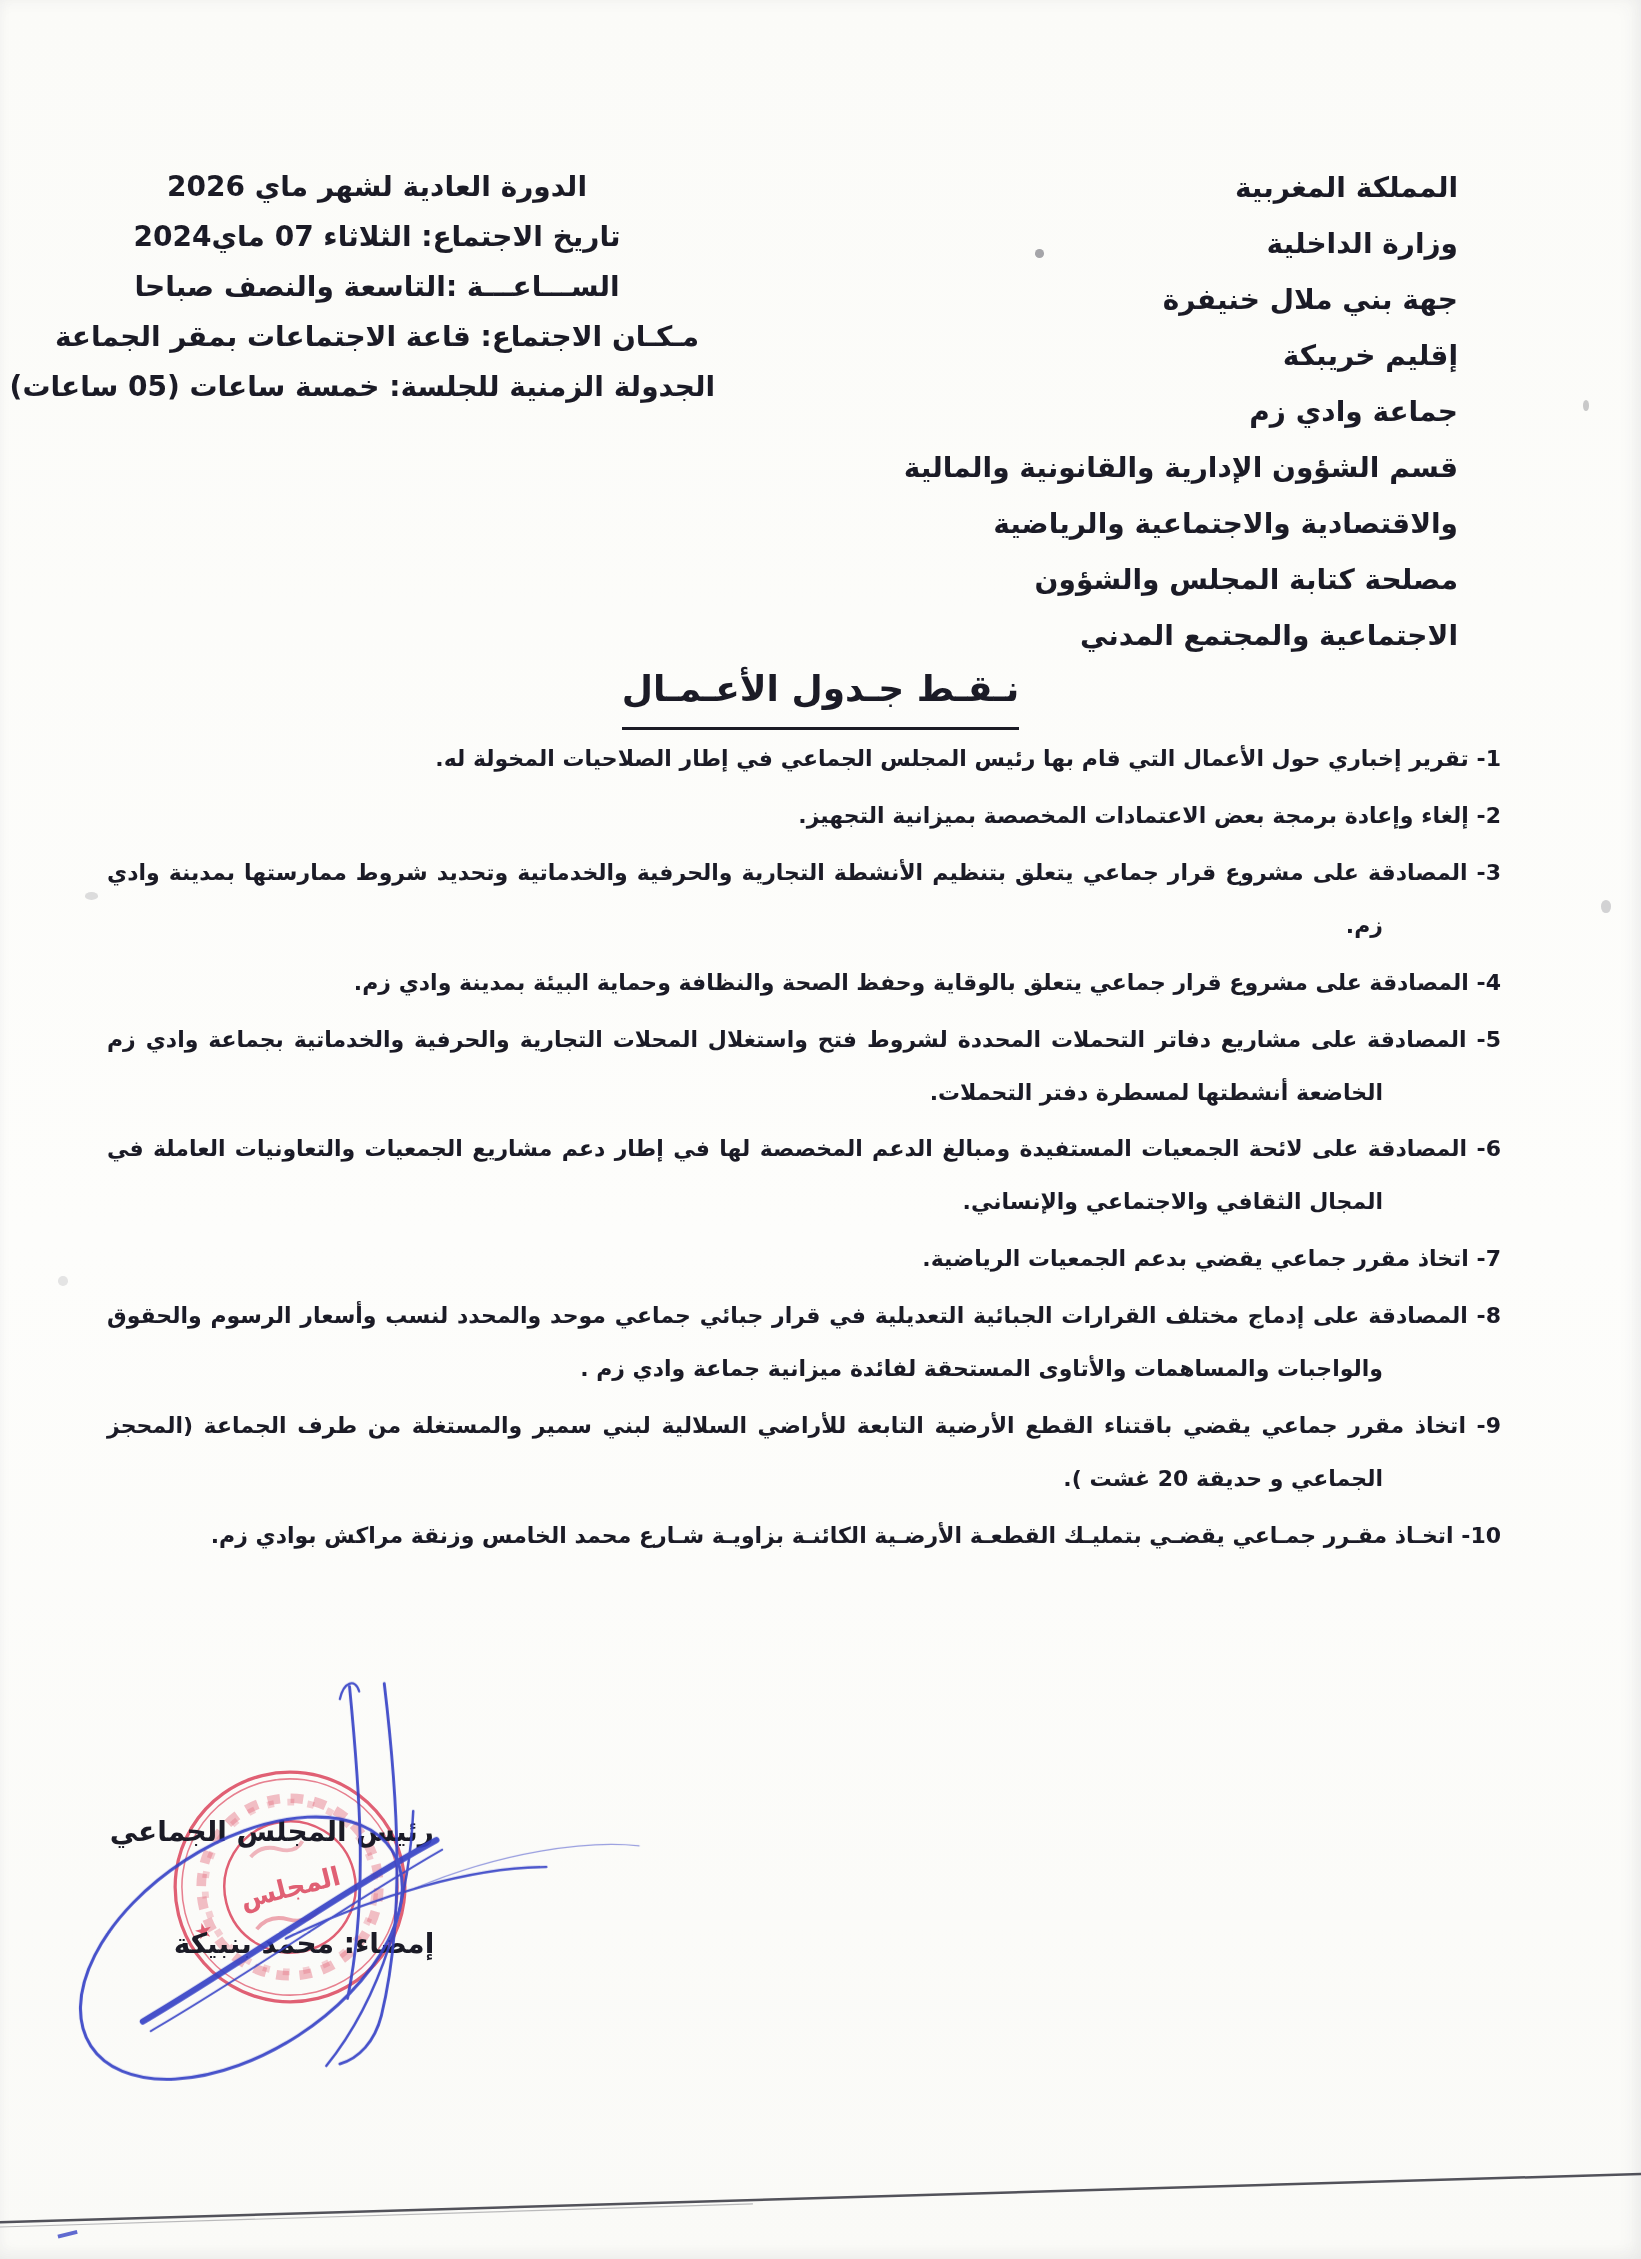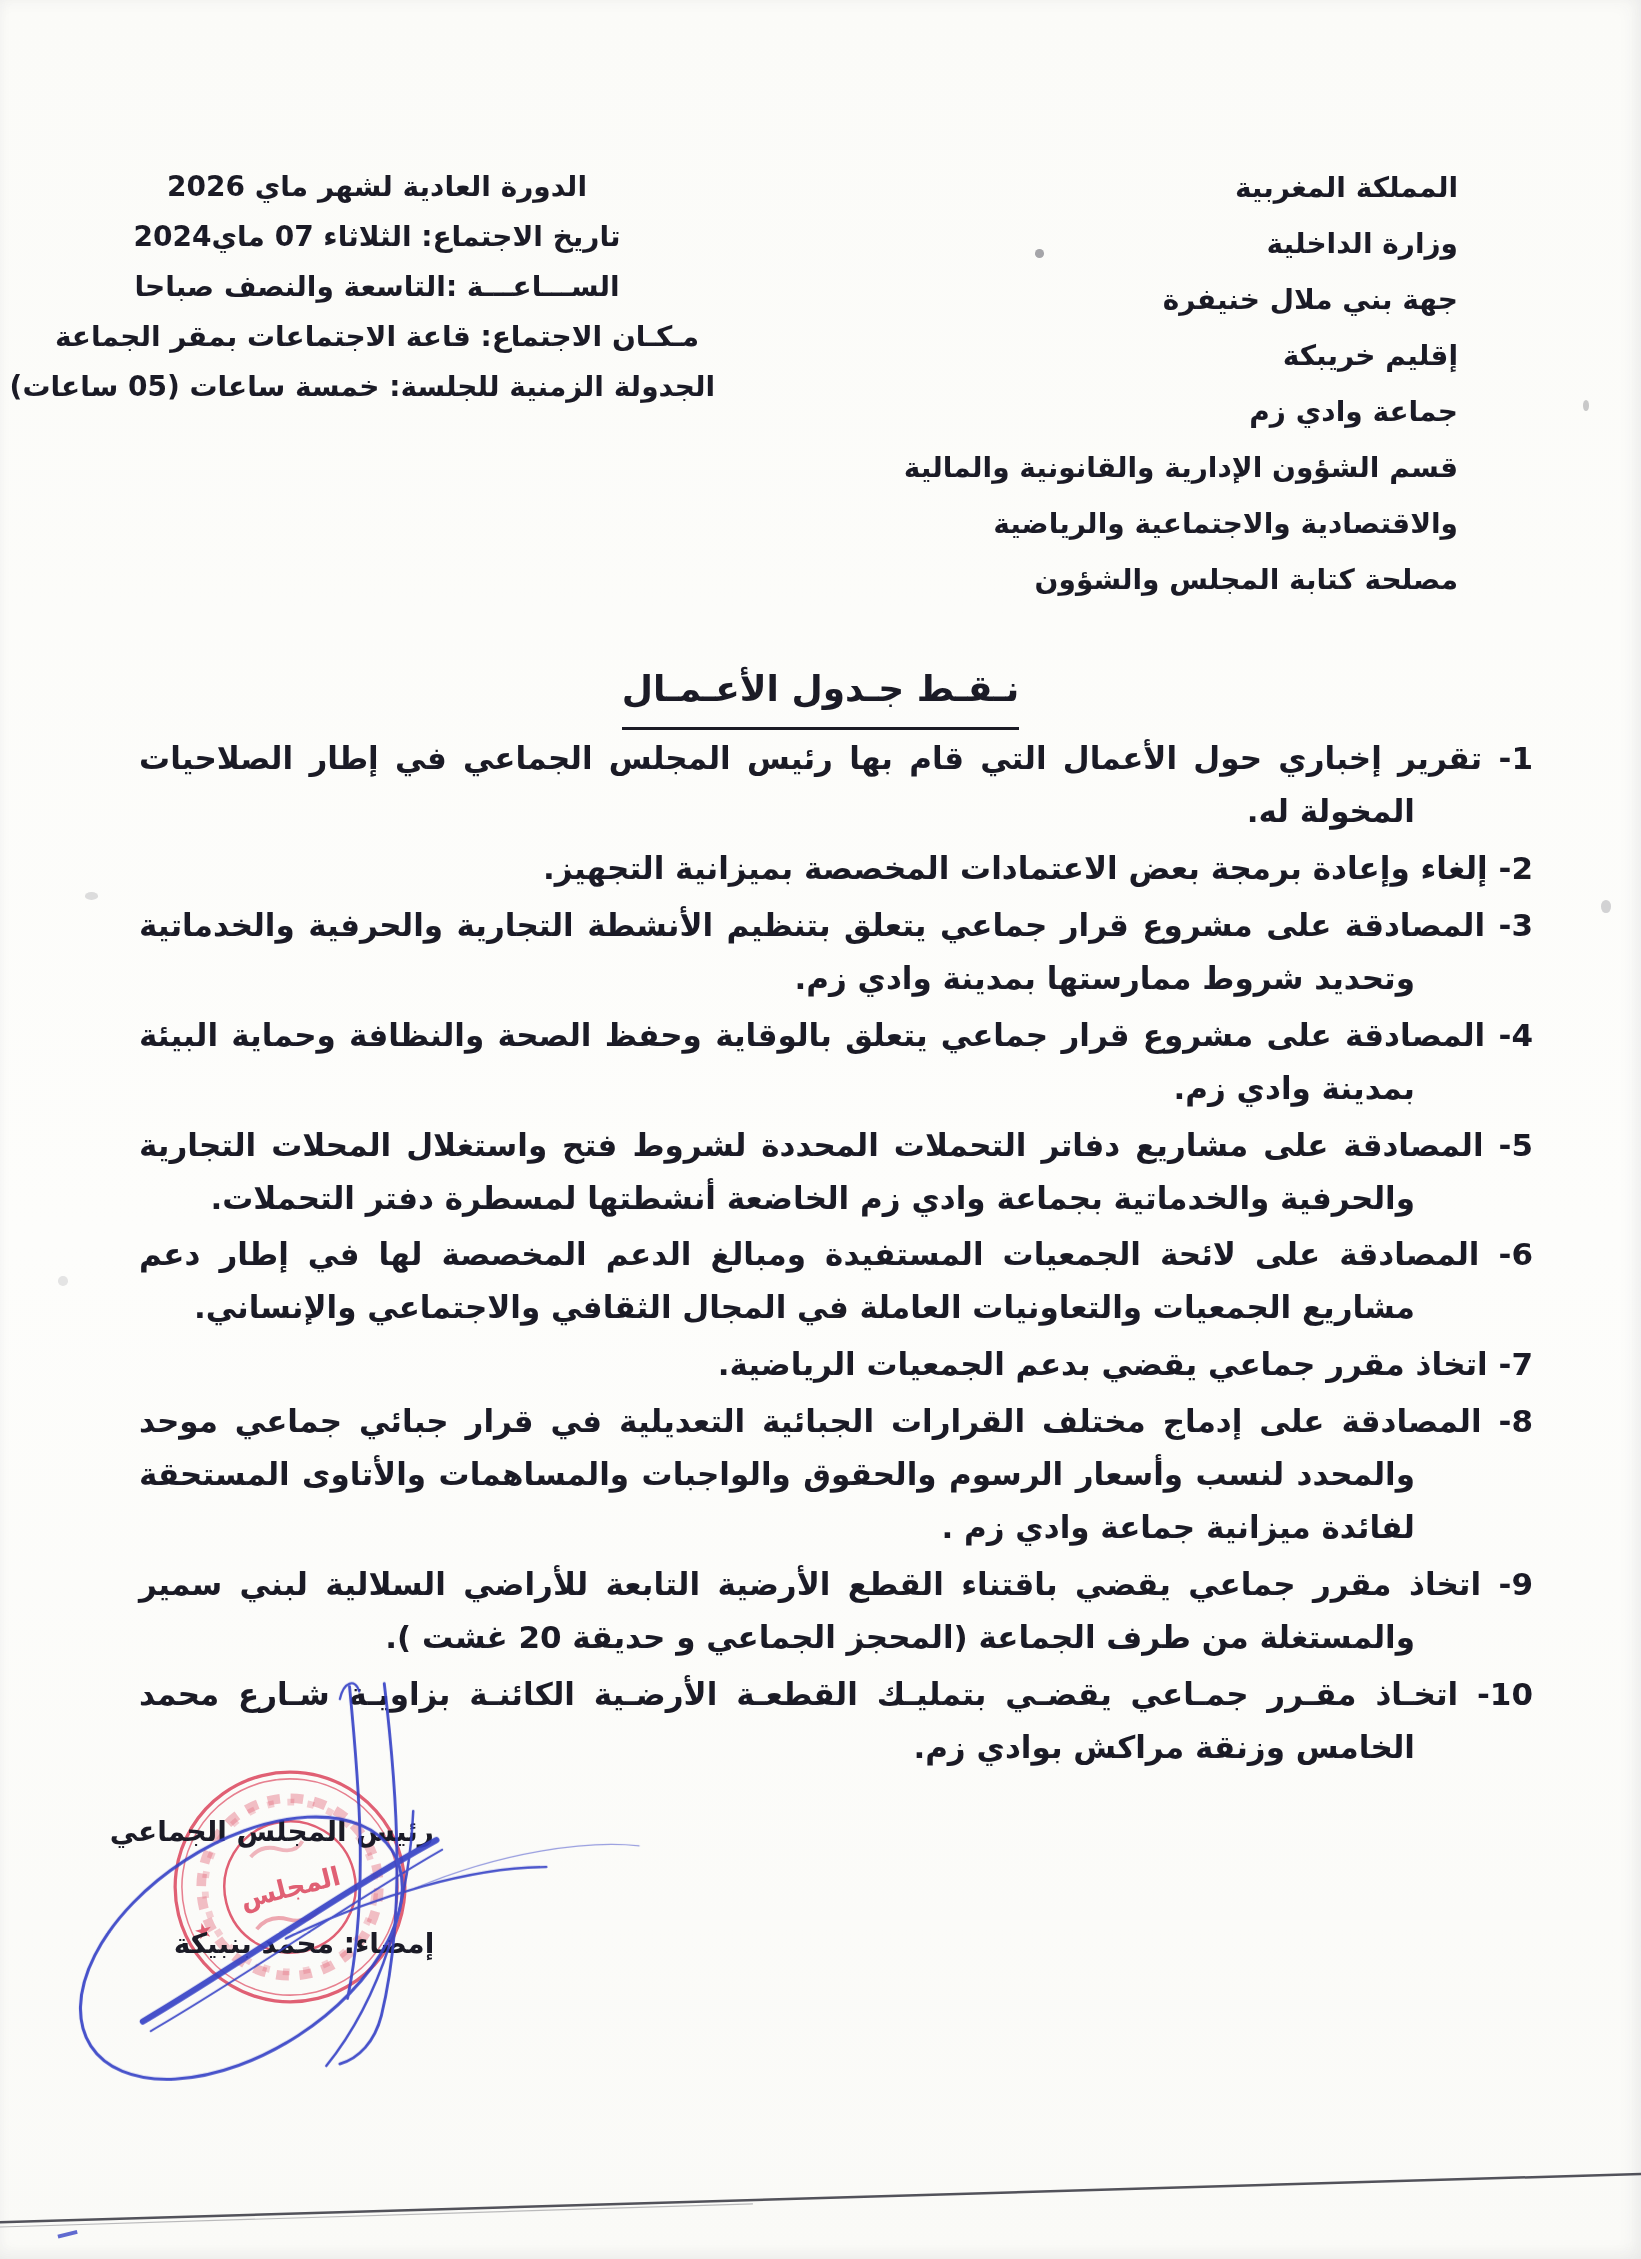--- a/index.html
+++ b/index.html
@@ -26,22 +26,22 @@
   }
   .hdr-left div{white-space:nowrap;}
   
   .title-wrap{position:absolute; top:668px; left:0; width:1641px; text-align:center;}
   .doc-title{
     display:inline-block; font-size:36px; font-weight:bold;
     padding-bottom:18px; border-bottom:3.9px solid #1b1b26;
   }
   
   .agenda{
-    position:absolute; top:732px; right:108px; width:1394px;
-    font-size:31px; font-weight:bold; line-height:53px;
+    position:absolute; top:732px; right:140px; width:1394px;
+    font-size:22px; font-weight:bold; line-height:53px;
     text-align:justify;
   }
   .item{ padding-right:118px; text-indent:-118px; margin:0 0 3.9px 0; }
   .item .num{ display:inline; }
   
   .sig-role{
     position:absolute; top:1815px; left:154px; width:280px;
     font-size:28px; font-weight:bold; text-align:center; white-space:nowrap; z-index:4;
   }
   .sig-name{
@@ -65,20 +65,21 @@
 
   <div class="hdr-right">
     <div>المملكة المغربية</div>
     <div>وزارة الداخلية</div>
     <div>جهة بني ملال خنيفرة</div>
     <div>إقليم خريبكة</div>
     <div>جماعة وادي زم</div>
     <div>قسم الشؤون الإدارية والقانونية والمالية</div>
     <div>والاقتصادية والاجتماعية والرياضية</div>
     <div>مصلحة كتابة المجلس والشؤون</div>
+    <div>الاجتماعية والمجتمع المدني</div>
   </div>
 
   <div class="hdr-left">
     <div>الدورة العادية لشهر ماي 2026</div>
     <div>تاريخ الاجتماع: الثلاثاء 07 ماي2024</div>
     <div>الســـاعـــة :التاسعة والنصف صباحا</div>
     <div>مـكـان الاجتماع: قاعة الاجتماعات بمقر الجماعة</div>
     <div>الجدولة الزمنية للجلسة: خمسة ساعات (05 ساعات)</div>
   </div>
 

